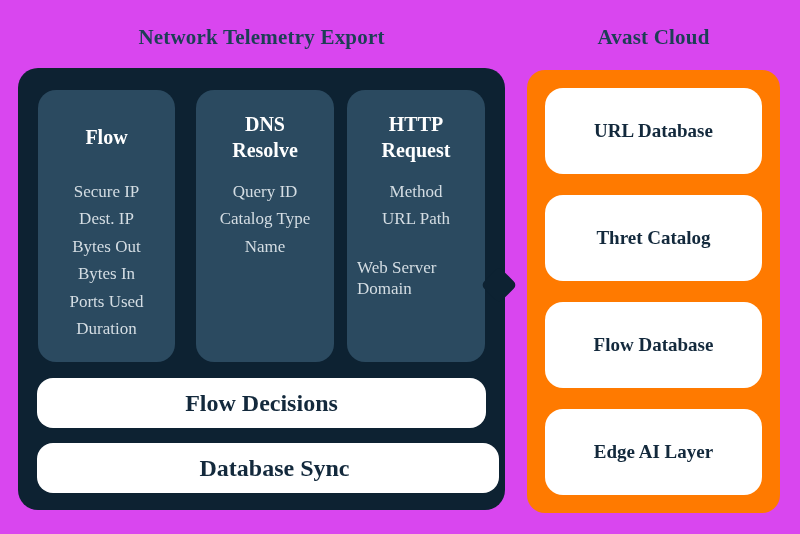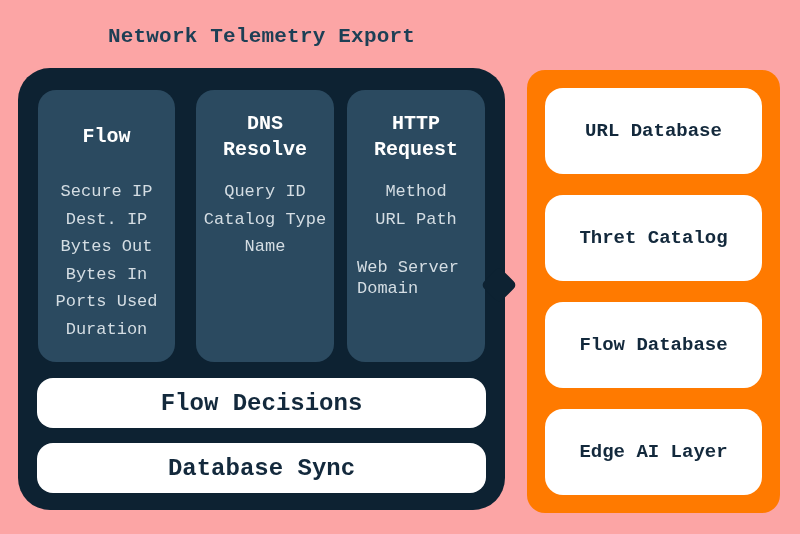--- a/index.html
+++ b/index.html
@@ -1,29 +1,29 @@
 <!DOCTYPE html>
 <html><head>
 <meta charset="utf-8">
 <style>
   html,body { margin:0; padding:0; background:#ffffff; }
   .stage {
-    position:relative; width:800px; height:534px; background:#fca5a5;
-    font-family:Liberation Mono, monospace; overflow:hidden;
+    position:relative; width:800px; height:534px; background:#d946ef;
+    font-family:Liberation Serif, serif; overflow:hidden;
   }
   .title {
     position:absolute; top:25px; font-size:21px; font-weight:bold;
     color:#1d3f55; text-align:center; letter-spacing:0.2px;
   }
   .title-left  { left:18px;  width:487px; }
   .title-right { left:527px; width:253px; }
 
   .dark-panel {
     position:absolute; left:18px; top:68px; width:487px; height:442px;
-    background:#0d2232; border-radius:32px;
+    background:#0d2232; border-radius:20px;
   }
   .connector {
     position:absolute; left:486px; top:272px; width:26px; height:26px;
     background:#0d2232; transform:rotate(45deg); border-radius:5px;
   }
 
   .col {
     position:absolute; top:22px; height:272px; background:#2b4a60;
     border-radius:18px; box-sizing:border-box; padding-top:14px;
   }
@@ -44,40 +44,41 @@
     height:auto; display:block; line-height:21px; margin-top:24px;
     padding:0 10px; text-align:left;
   }
 
   .bar {
     position:absolute; left:19px; width:449px; height:50px; background:#ffffff;
     border-radius:16px; display:flex; align-items:center; justify-content:center;
     font-weight:bold; font-size:24px; color:#13293c;
   }
   .bar1 { top:310px; }
-  .bar2 { top:375px; }
+  .bar2 { top:375px;padding-left:13px; }
 
   .orange-panel {
     position:absolute; left:527px; top:70px; width:253px; height:443px;
     background:#ff7a00; border-radius:18px; box-sizing:border-box;
     padding:18px; display:flex; flex-direction:column;
     justify-content:space-between;
   }
   .cloud-box {
     height:86px; background:#ffffff; border-radius:18px;
     display:flex; align-items:center; justify-content:center;
     font-weight:bold; font-size:19px; color:#13293c; text-align:center;
   }
 </style>
 </head>
 <body>
 
 <div class="stage">
 
   <div class="title title-left">Network Telemetry Export</div>
+  <div class="title title-right">Avast Cloud</div>
 
   <div class="dark-panel">
 
     <div class="col col1">
       <div class="col-header">Flow</div>
       <div class="col-items">
         <div class="col-item">Secure IP</div>
         <div class="col-item">Dest. IP</div>
         <div class="col-item">Bytes Out</div>
         <div class="col-item">Bytes In</div>

